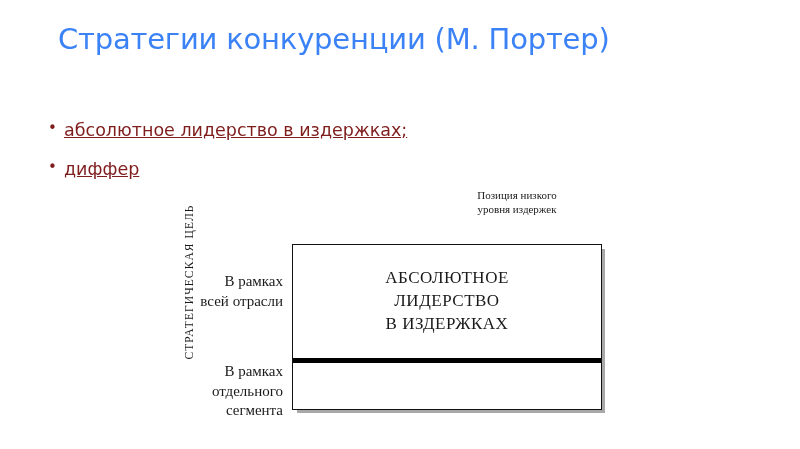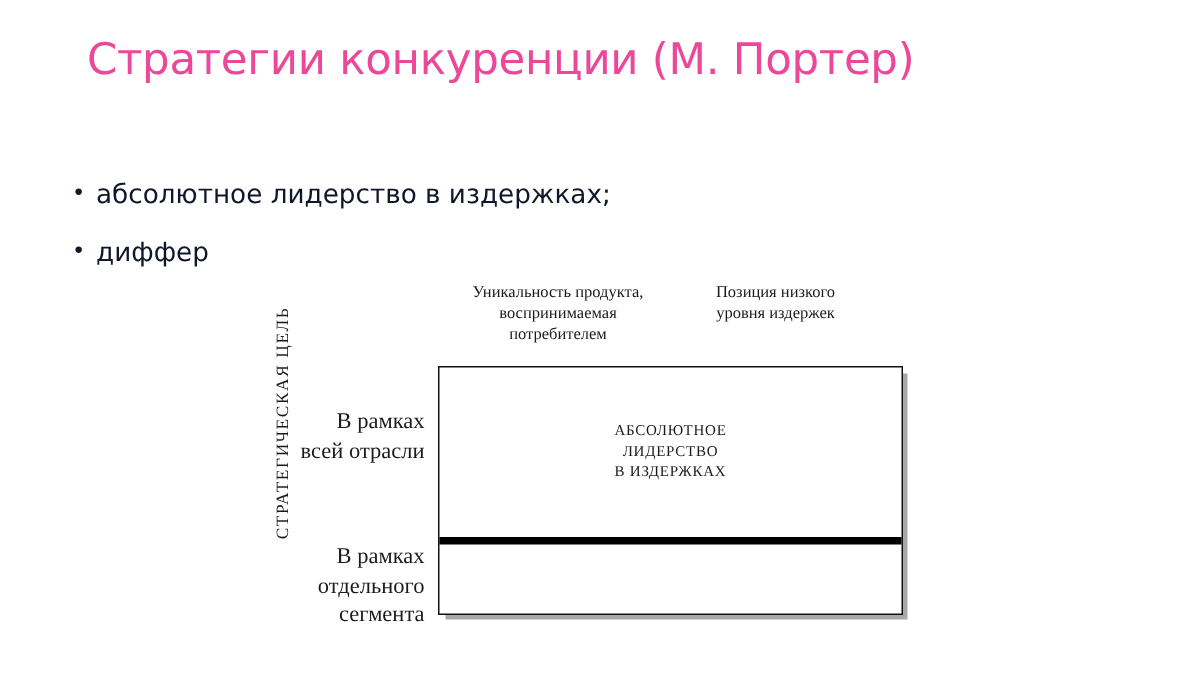--- a/index.html
+++ b/index.html
@@ -19,45 +19,46 @@
   
   #slide-title {
     position: absolute;
     left: 34px;
     top: 22px;
     width: 730px;
     font-family: "DejaVu Sans", sans-serif;
     font-size: 29px;
     line-height: 1.18;
     font-weight: 400;
-    color: #ec4899;
+    color: #3b82f6;
     letter-spacing: -0.2px;
     white-space: pre-line;
     text-indent: 24px;
   }
 
   
   #bullet-list {
     position: absolute;
     left: 48px;
     top: 122px;
     width: 700px;
     list-style: none;
     margin: 0;
     padding: 0;
   }
   #bullet-list li {
     font-family: "DejaVu Sans", sans-serif;
     font-size: 17.5px;
     line-height: 1.0;
-    color: #0f172a;
+    color: #7f1d1d;
     margin: 0 0 21px 0;
     padding-left: 16px;
     position: relative;
     white-space: nowrap;
+    text-decoration: underline;
   }
   #bullet-list li::before {
     content: "\2022";
     position: absolute;
     left: 0;
     top: -1px;
     font-size: 15px;
   }
 
   
@@ -126,21 +127,21 @@
     top: 0;
     right: 0;
     height: 113px;
     display: flex;
   }
   .matrix-cell {
     display: flex;
     align-items: center;
     justify-content: center;
     text-align: center;
-    font-size: 10px;
+    font-size: 17px;
     line-height: 1.35;
     letter-spacing: 0.5px;
     white-space: pre-line;
     box-sizing: border-box;
   }
   #cell-differentiation {
     width: 160px;
     border-right: 1.4px solid #111111;
   }
   #cell-cost-leadership {
@@ -177,23 +178,20 @@
 
 <ul id="bullet-list">
   <li>абсолютное лидерство в издержках;</li>
   <li>диффер</li>
 </ul>
 
 <div id="porter-diagram">
 
   <div id="axis-label-vertical">СТРАТЕГИЧЕСКАЯ ЦЕЛЬ</div>
 
-  <div class="col-header" id="col-header-left">Уникальность продукта,
-воспринимаемая
-потребителем</div>
 
   <div class="col-header" id="col-header-right">Позиция низкого
 уровня издержек</div>
 
   <div class="row-label" id="row-label-industry">В рамках
 всей отрасли</div>
 
   <div class="row-label" id="row-label-segment">В рамках
 отдельного
 сегмента</div>

